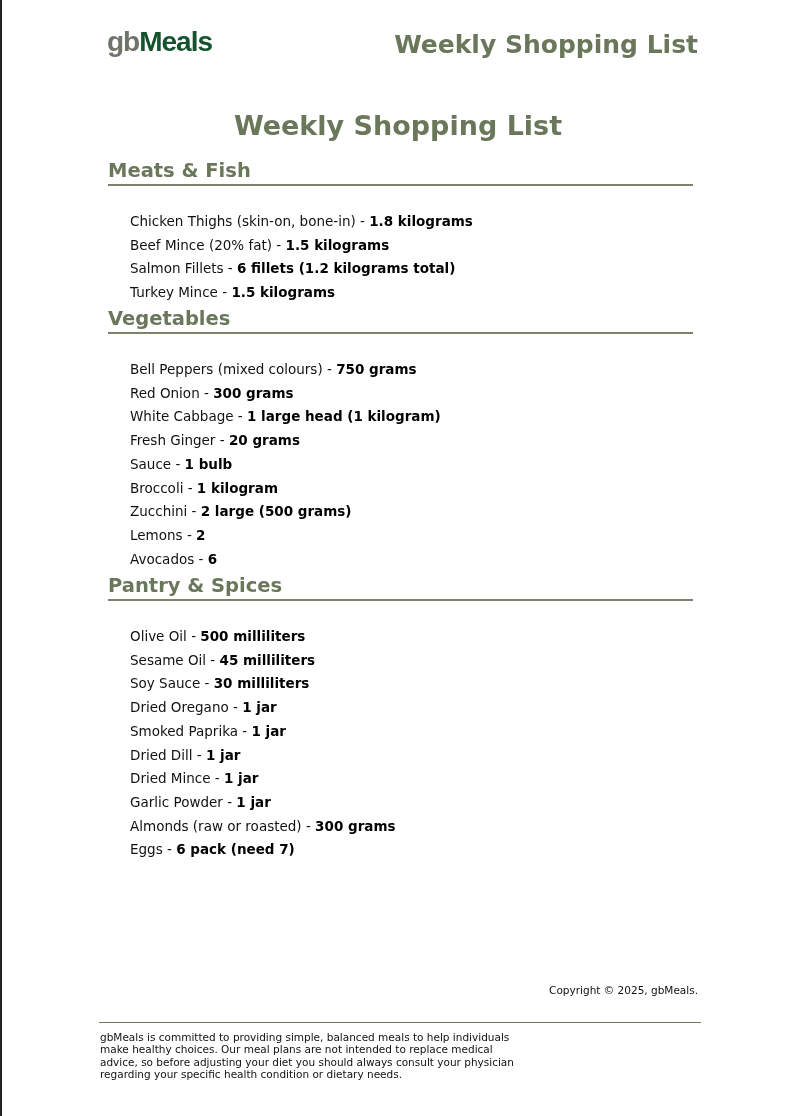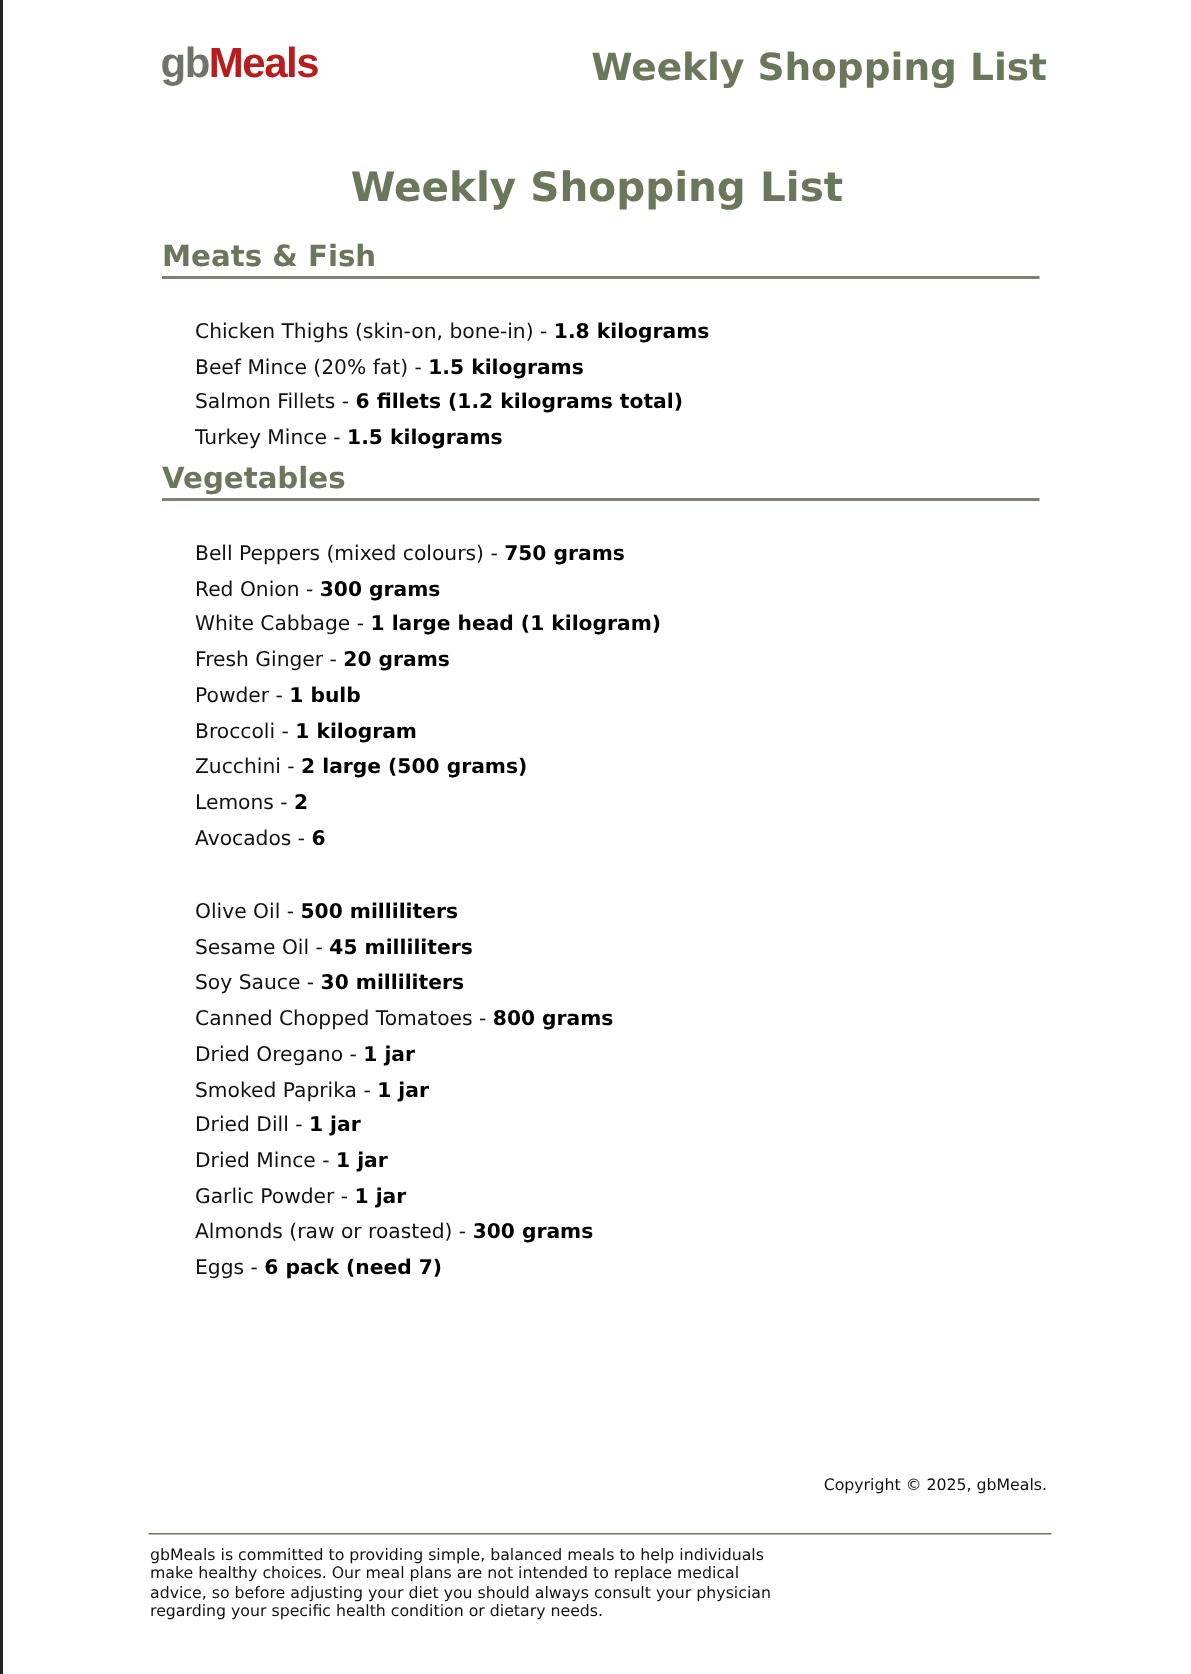--- a/index.html
+++ b/index.html
@@ -6,21 +6,21 @@
     body {
       width: 794px; height: 1116px; background: #ffffff; position: relative; overflow: hidden;
       font-family: "DejaVu Sans", sans-serif; color: #000;
       border-left: 2px solid #222; box-sizing: border-box;
     }
     .logo {
       position: absolute; left: 105px; top: 26px; font-family: "Liberation Sans", sans-serif;
       font-size: 28px; font-weight: bold; letter-spacing: -1px; line-height: 32px;
     }
     .logo .gb { color: #6f746b; }
-    .logo .meals { color: #b91c1c; }
+    .logo .meals { color: #14532d; }
     .header-title {
       position: absolute; right: 96px; top: 29px; font-size: 25px; font-weight: bold;
       color: #6b775b; line-height: 32px;
     }
     .doc-title {
       position: absolute; left: 0; right: 0; top: 109px; text-align: center;
       font-size: 27px; font-weight: bold; color: #6b775b; line-height: 34px;
     }
     .section { position: absolute; left: 106px; width: 585px; }
     .section h2 {
@@ -60,34 +60,34 @@
     </ul>
 </div>
 
 <div class="section" style="top:306px;">
   <h2>Vegetables</h2>
   <ul>
       <li><span>Bell Peppers (mixed colours)</span><span> - </span><b>750 grams</b></li>
       <li><span>Red Onion</span><span> - </span><b>300 grams</b></li>
       <li><span>White Cabbage</span><span> - </span><b>1 large head (1 kilogram)</b></li>
       <li><span>Fresh Ginger</span><span> - </span><b>20 grams</b></li>
-      <li><span>Powder</span><span> - </span><b>1 bulb</b></li>
+      <li><span>Sauce</span><span> - </span><b>1 bulb</b></li>
       <li><span>Broccoli</span><span> - </span><b>1 kilogram</b></li>
       <li><span>Zucchini</span><span> - </span><b>2 large (500 grams)</b></li>
       <li><span>Lemons</span><span> - </span><b>2</b></li>
       <li><span>Avocados</span><span> - </span><b>6</b></li>
     </ul>
 </div>
 
 <div class="section" style="top:573px;">
+  <h2>Pantry &amp; Spices</h2>
   <ul>
       <li><span>Olive Oil</span><span> - </span><b>500 milliliters</b></li>
       <li><span>Sesame Oil</span><span> - </span><b>45 milliliters</b></li>
       <li><span>Soy Sauce</span><span> - </span><b>30 milliliters</b></li>
-      <li><span>Canned Chopped Tomatoes</span><span> - </span><b>800 grams</b></li>
       <li><span>Dried Oregano</span><span> - </span><b>1 jar</b></li>
       <li><span>Smoked Paprika</span><span> - </span><b>1 jar</b></li>
       <li><span>Dried Dill</span><span> - </span><b>1 jar</b></li>
       <li><span>Dried Mince</span><span> - </span><b>1 jar</b></li>
       <li><span>Garlic Powder</span><span> - </span><b>1 jar</b></li>
       <li><span>Almonds (raw or roasted)</span><span> - </span><b>300 grams</b></li>
       <li><span>Eggs</span><span> - </span><b>6 pack (need 7)</b></li>
     </ul>
 </div>
 

